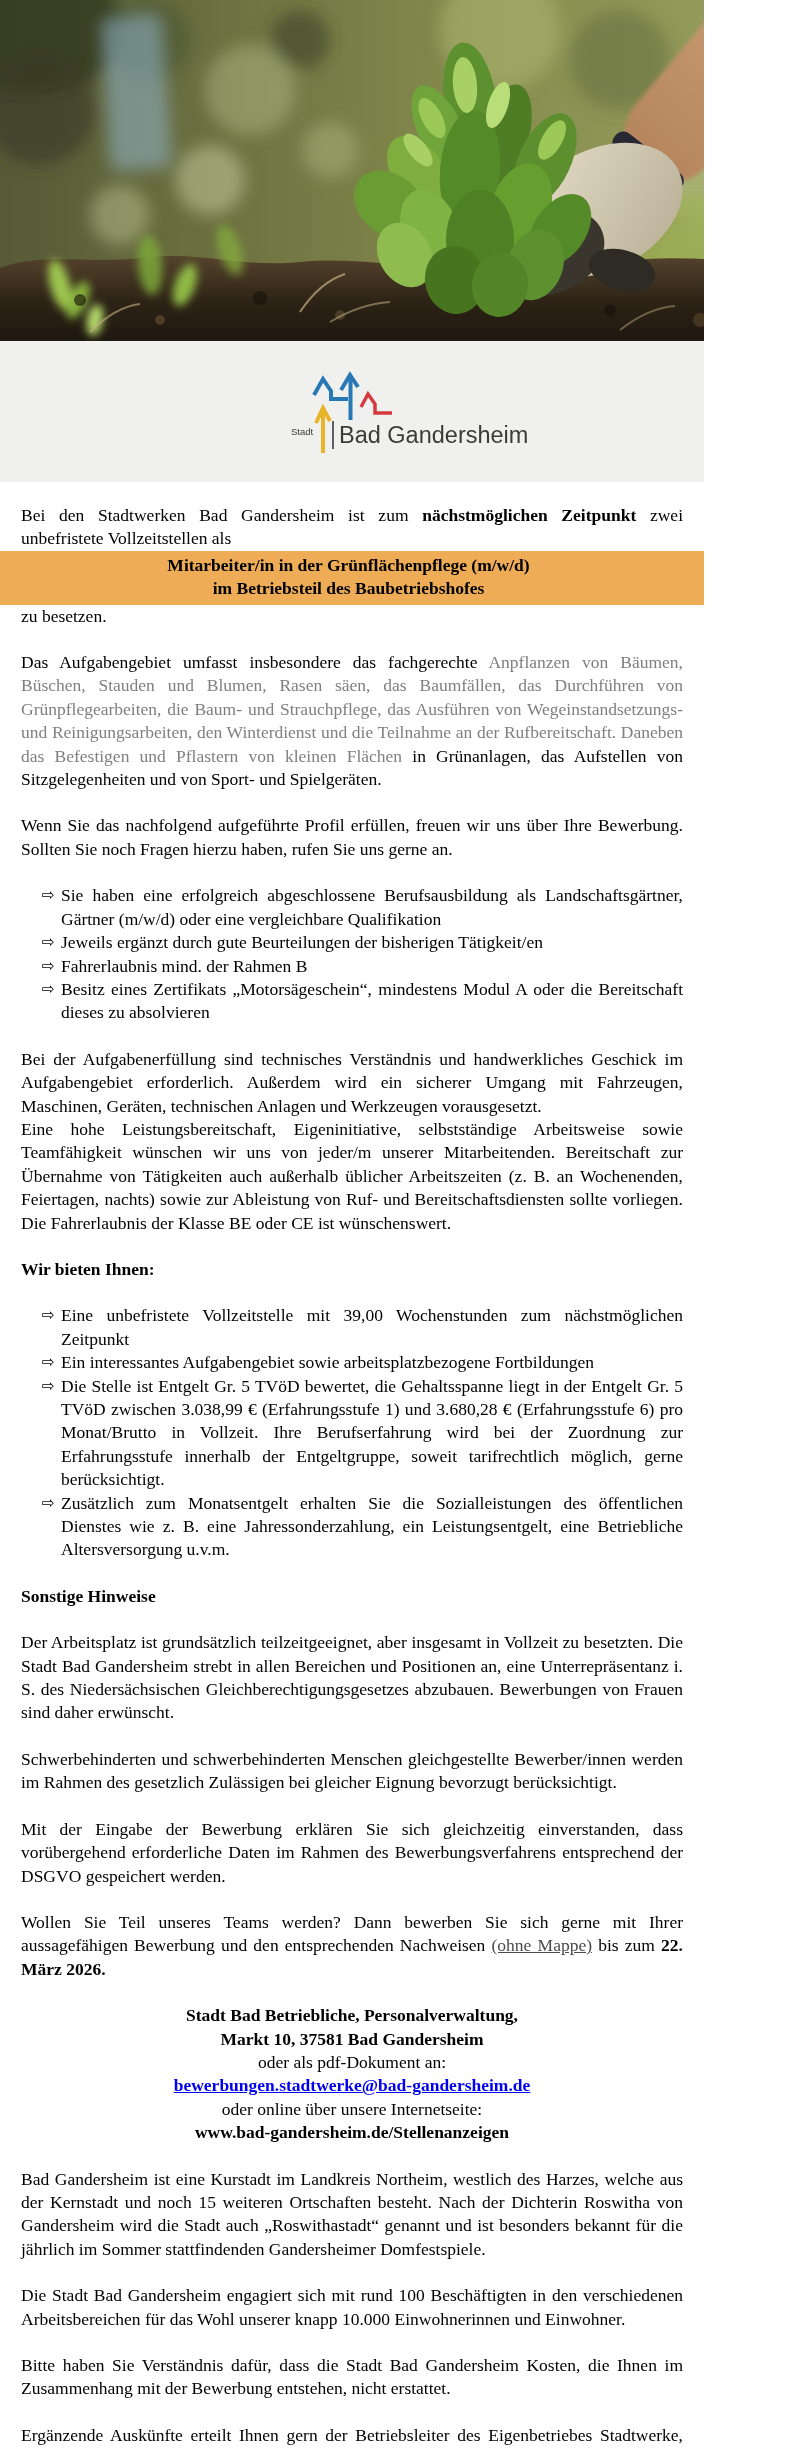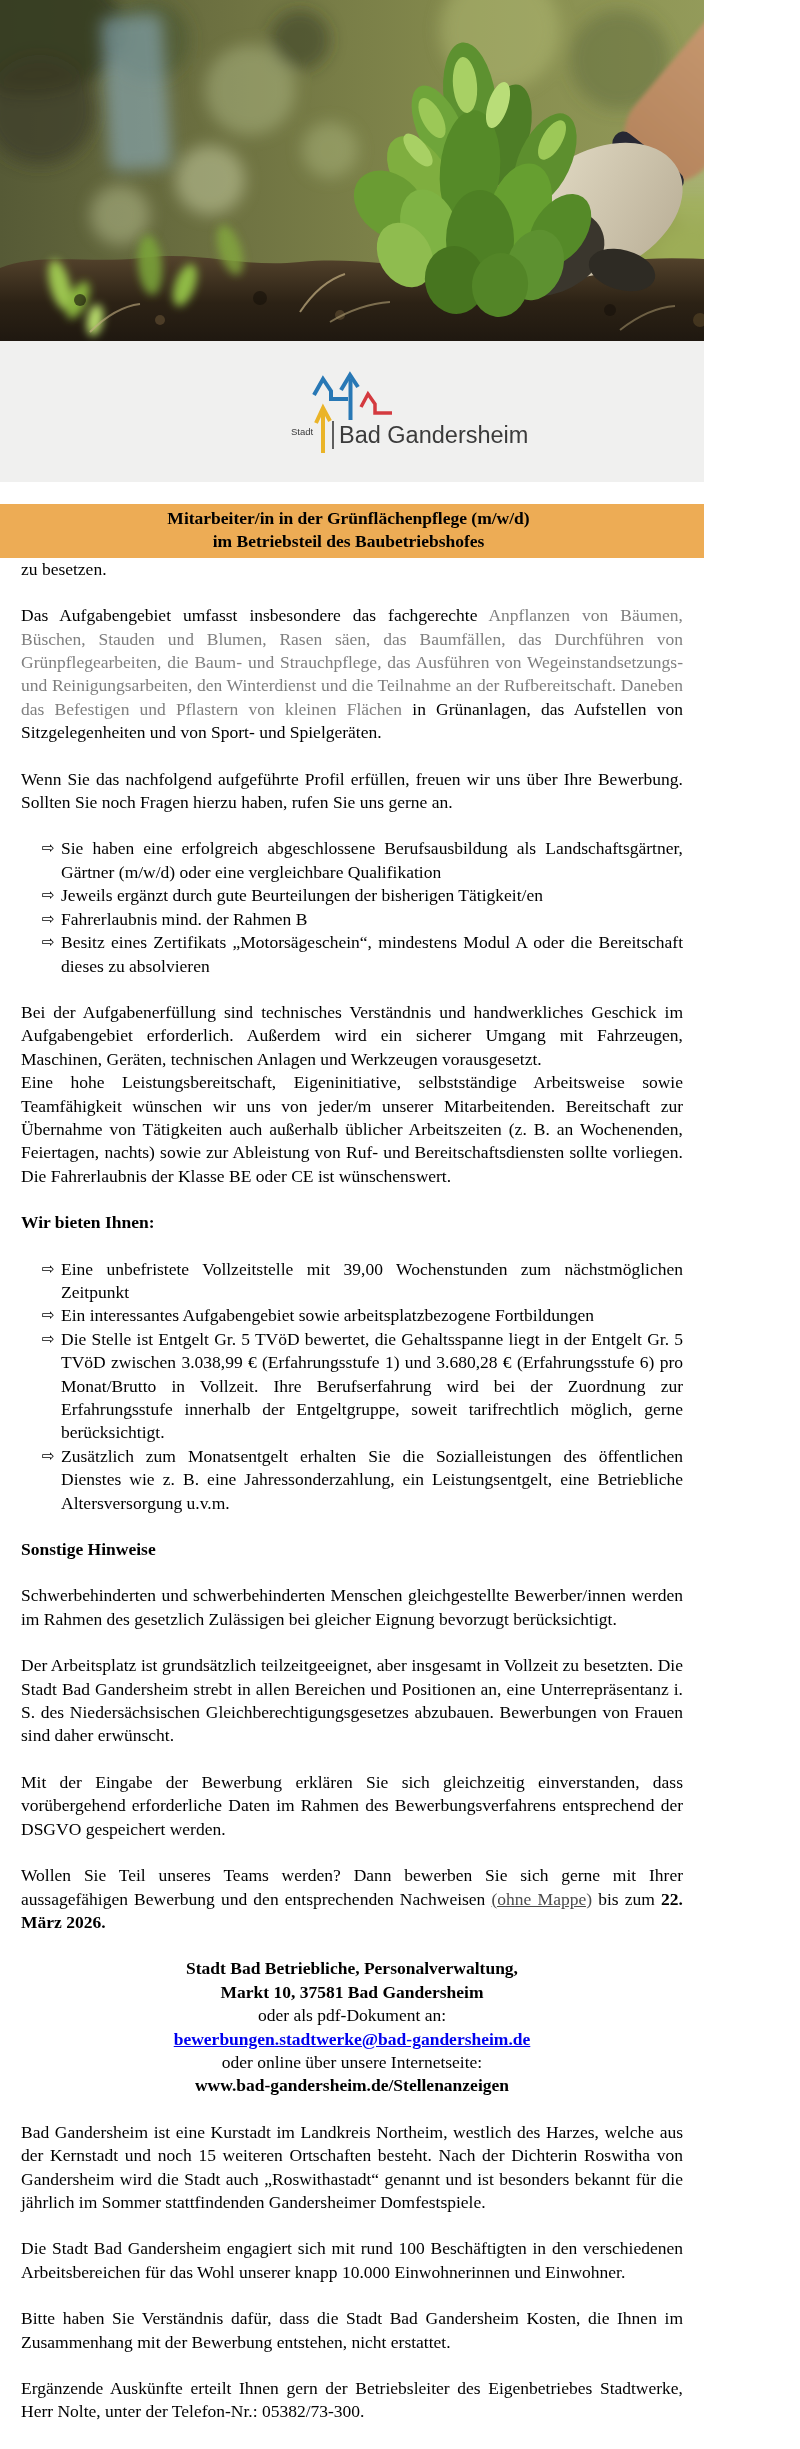--- a/index.html
+++ b/index.html
@@ -206,20 +206,21 @@
       </g>
 
       <line x1="63" y1="68" x2="63" y2="96" stroke="#3a3a3a" stroke-width="1.6"></line>
       <text x="21" y="82" font-family="Liberation Sans, sans-serif" font-size="9.5" fill="#3a3a3a">Stadt</text>
       <text x="69" y="90" font-family="Liberation Sans, sans-serif" font-size="23.5" fill="#3b3b3b">Bad Gandersheim</text>
     </svg>
   </div>
 
   <div class="content">
 
+    <p class="intro-p"><span>Bei den Stadtwerken Bad Gandersheim ist zum </span><b>nächstmöglichen Zeitpunkt</b><span> zwei unbefristete Vollzeitstellen als</span></p>
 
     <div class="banner">
       <div class="bline bold-line">Mitarbeiter/in in der Grünflächenpflege (m/w/d)</div>
       <div class="bline bold-line">im Betriebsteil des Baubetriebshofes</div>
     </div>
 
     <p class="after-banner">zu besetzen.</p>
 
     <p><span>Das Aufgabengebiet umfasst insbesondere das fachgerechte </span><span class="gray">Anpflanzen von Bäumen, Büschen, Stauden und Blumen, Rasen säen, das Baumfällen, das Durchführen von Grünpflegearbeiten, die Baum- und Strauchpflege, das Ausführen von Wegeinstandsetzungs- und Reinigungsarbeiten, den Winterdienst und die Teilnahme an der Rufbereitschaft. Daneben das Befestigen und Pflastern von kleinen Flächen </span><span>in Grünanlagen, das Aufstellen von Sitzgelegenheiten und von Sport- und Spielgeräten.</span></p>
 
@@ -265,22 +266,22 @@
           <span class="li-text">Die Stelle ist Entgelt Gr. 5 TVöD bewertet, die Gehaltsspanne liegt in der Entgelt Gr. 5 TVöD zwischen 3.038,99 € (Erfahrungsstufe 1) und 3.680,28 € (Erfahrungsstufe 6) pro Monat/Brutto in Vollzeit. Ihre Berufserfahrung wird bei der Zuordnung zur Erfahrungsstufe innerhalb der Entgeltgruppe, soweit tarifrechtlich möglich, gerne berücksichtigt.</span>
         </li>
       <li>
           <span class="bullet">⇨</span>
           <span class="li-text">Zusätzlich zum Monatsentgelt erhalten Sie die Sozialleistungen des öffentlichen Dienstes wie z. B. eine Jahressonderzahlung, ein Leistungsentgelt, eine Betriebliche Altersversorgung u.v.m.</span>
         </li>
     </ul>
 
     <p class="heading">Sonstige Hinweise</p>
 
+    <p>Der Arbeitsplatz ist grundsätzlich teilzeitgeeignet, aber insgesamt in Vollzeit zu besetzten. Die Stadt Bad Gandersheim strebt in allen Bereichen und Positionen an, eine Unterrepräsentanz i. S. des Niedersächsischen Gleichberechtigungsgesetzes abzubauen. Bewerbungen von Frauen sind daher erwünscht.</p>
     <p>Schwerbehinderten und schwerbehinderten Menschen gleichgestellte Bewerber/innen werden im Rahmen des gesetzlich Zulässigen bei gleicher Eignung bevorzugt berücksichtigt.</p>
-    <p>Der Arbeitsplatz ist grundsätzlich teilzeitgeeignet, aber insgesamt in Vollzeit zu besetzten. Die Stadt Bad Gandersheim strebt in allen Bereichen und Positionen an, eine Unterrepräsentanz i. S. des Niedersächsischen Gleichberechtigungsgesetzes abzubauen. Bewerbungen von Frauen sind daher erwünscht.</p>
     <p>Mit der Eingabe der Bewerbung erklären Sie sich gleichzeitig einverstanden, dass vorübergehend erforderliche Daten im Rahmen des Bewerbungsverfahrens entsprechend der DSGVO gespeichert werden.</p>
 
     <p><span>Wollen Sie Teil unseres Teams werden? Dann bewerben Sie sich gerne mit Ihrer aussagefähigen Bewerbung und den entsprechenden Nachweisen </span><span class="underline">(ohne Mappe)</span><span> bis zum </span><b>22. März 2026.</b></p>
 
     <div class="address">
       <div class="line b">Stadt Bad Betriebliche, Personalverwaltung,</div>
       <div class="line b">Markt 10, 37581 Bad Gandersheim</div>
       <div class="line">oder als pdf-Dokument an:</div>
       <div class="line"><a class="email-link">bewerbungen.stadtwerke@bad-gandersheim.de</a></div>
       <div class="line">oder online über unsere Internetseite:</div>

